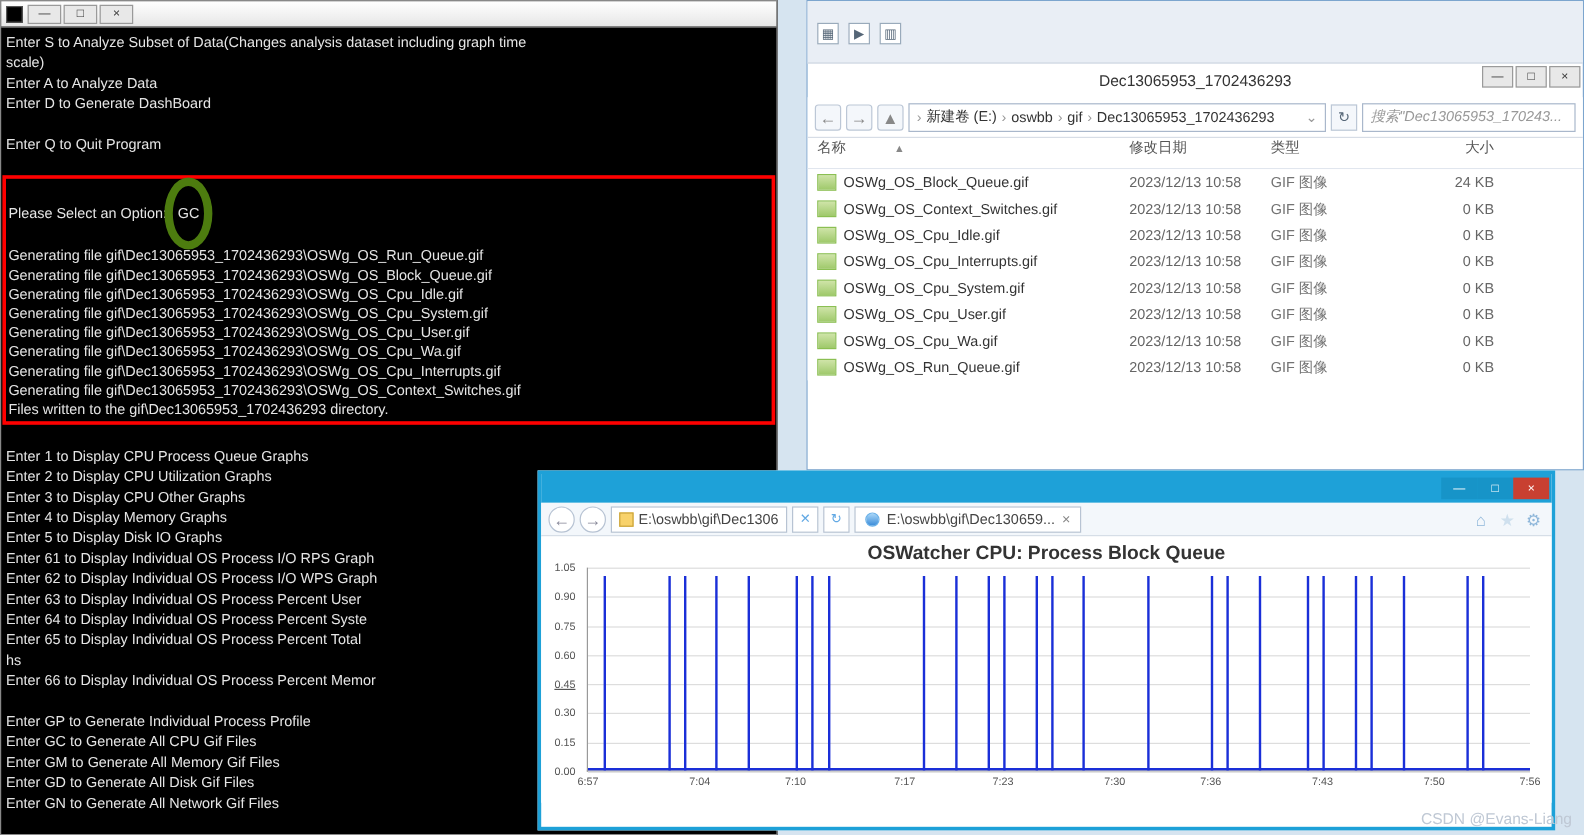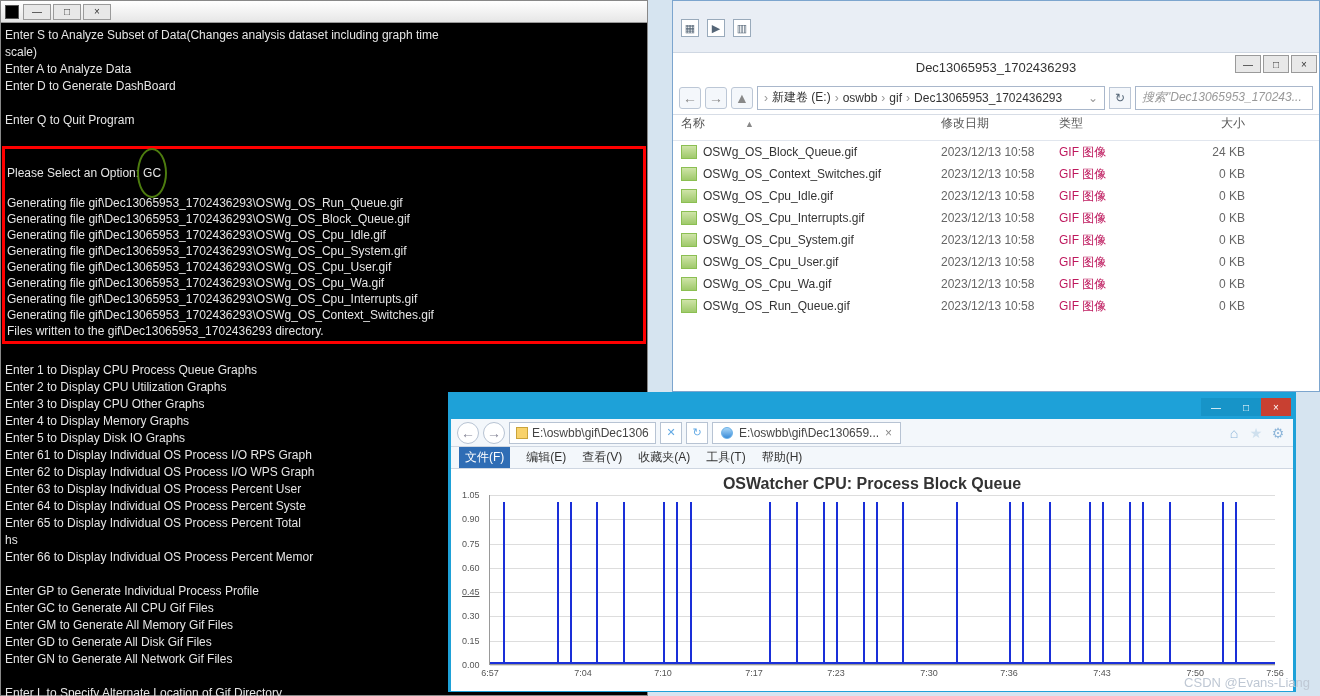--- a/index.html
+++ b/index.html
@@ -7,21 +7,21 @@
 
 .cmd-win{position:absolute;left:0;top:0;width:648px;height:696px;background:#000;border:1px solid #888}
 .cmd-title{height:22px;background:linear-gradient(#fff,#e6e6e6);display:flex;align-items:center;padding:0 4px;gap:4px;border-bottom:1px solid #999}
 .cmd-title .ico{width:14px;height:14px;background:#000;border:1px solid #555}
 .cmd-title .ttxt{flex:1;font-size:12px;color:#000;white-space:nowrap;overflow:hidden}
 .winbtns{display:flex;gap:2px}
 .winbtn{width:28px;height:16px;background:#e8e8e8;border:1px solid #9a9a9a;display:flex;align-items:center;justify-content:center;font-size:10px;color:#333}
 .winbtn.close{}
 .cmd-body{padding:4px;color:#e5e5e5;font-family:"Consolas","Courier New",monospace;font-size:13px;line-height:16px;white-space:pre}
 .redbox{border:3px solid #f00;padding:2px 2px;margin:1px -3px}
-.red-ellipse{border:2px solid #4d7c0f;border-radius:50%;padding:17px 4px;margin:-3px -2px;display:inline-block;line-height:12px}
+.red-ellipse{border:7px solid #4d7c0f;border-radius:50%;padding:17px 4px;margin:-3px -2px;display:inline-block;line-height:12px}
 
 .exp-win{position:absolute;left:672px;top:0;width:648px;height:392px;background:#fff;border:1px solid #7ca5ce}
 .exp-top-strip{height:52px;background:#e9eef5;border-bottom:1px solid #cfd7e2;position:relative}
 .exp-top-strip .tb-icons{position:absolute;left:8px;top:18px;display:flex;gap:8px}
 .tb-ico{width:18px;height:18px;border:1px solid #9ab;background:#fff;display:flex;align-items:center;justify-content:center;font-size:11px;color:#567}
 .exp-titlebar{height:28px;display:flex;align-items:center;justify-content:center;position:relative}
 .exp-titlebar .ttxt{font-size:13px;color:#333}
 .exp-titlebar .winbtns{position:absolute;right:2px;top:2px}
 .exp-titlebar .winbtn{width:26px;height:18px}
 .exp-addr{height:34px;display:flex;align-items:center;gap:4px;padding:0 6px;border-bottom:1px solid #d7dde6;background:#fff}
@@ -34,21 +34,21 @@
 .col-name{width:260px}
 .col-date{width:118px}
 .col-type{width:116px}
 .col-size{width:70px;text-align:right}
 .sort-arrow{display:inline-block;font-size:9px;color:#888;margin-left:40px}
 .exp-rows{background:#fff}
 .exp-row{height:22px;display:flex;align-items:center;padding:0 8px;color:#333}
 .exp-row .fico{width:16px;height:14px;background:linear-gradient(#cfe4a8,#9fc96b);border:1px solid #8bbf52;margin-right:6px}
 .exp-row .fname{width:238px}
 .exp-row .fdate{width:118px;color:#666}
-.exp-row .ftype{width:116px;color:#be185d}
+.exp-row .ftype{width:116px;color:#737373}
 .exp-row .fsize{width:70px;text-align:right;color:#666}
 
 .ie-win{position:absolute;left:448px;top:392px;width:848px;height:300px;background:#fff;border:3px solid #1ea1d8}
 .ie-titlebar{height:24px;background:#1ea1d8;display:flex;justify-content:flex-end;align-items:center;padding:0 2px}
 .ie-titlebar .winbtn{width:30px;height:18px;background:#1794c8;border:none;color:#fff}
 .ie-titlebar .winbtn.close{background:#c84031}
 .ie-nav{height:28px;background:#f3f7fb;display:flex;align-items:center;gap:4px;padding:0 6px;border-bottom:1px solid #cfd7e2}
 .ie-nav .circ{width:22px;height:22px;border:1px solid #b7c3d3;border-radius:50%;display:flex;align-items:center;justify-content:center;color:#889;background:#fff;font-size:14px}
 .ie-nav .addr{width:147px;height:22px;border:1px solid #b7c3d3;display:flex;align-items:center;padding:0 6px;font-size:11px;color:#444;background:#fff;gap:4px}
 .ie-nav .addr .fico2{width:12px;height:12px;background:#f8d26b;border:1px solid #caa43b}
@@ -246,28 +246,20 @@
     <div class="sbtn">↻</div>
     <div class="tab">
       <div class="eico"></div>
       <span>E:\oswbb\gif\Dec130659...</span>
       <span style="color:#888">×</span>
     </div>
     <div class="spacer"></div>
     <div class="ricon" style="color:#8fb7da">⌂</div>
     <div class="ricon" style="color:#cfe0ee">★</div>
     <div class="ricon" style="color:#8fb7da">⚙</div>
-  </div>
-  <div class="ie-menu">
-    <span class="first">文件(F)</span>
-    <span>编辑(E)</span>
-    <span>查看(V)</span>
-    <span>收藏夹(A)</span>
-    <span>工具(T)</span>
-    <span>帮助(H)</span>
   </div>
   <div class="chart-wrap">
     <div class="chart-title">OSWatcher CPU: Process Block Queue</div>
     <div class="chart" id="chart">
       <div class="line"></div>
     <div class="grid" style="top: 170px;"></div>
         <div class="ylab" style="top: 170px;">0.00</div>
         <div class="grid" style="top: 145.714px;"></div>
         <div class="ylab" style="top: 145.714px;">0.15</div>
         <div class="grid" style="top: 121.429px;"></div>

